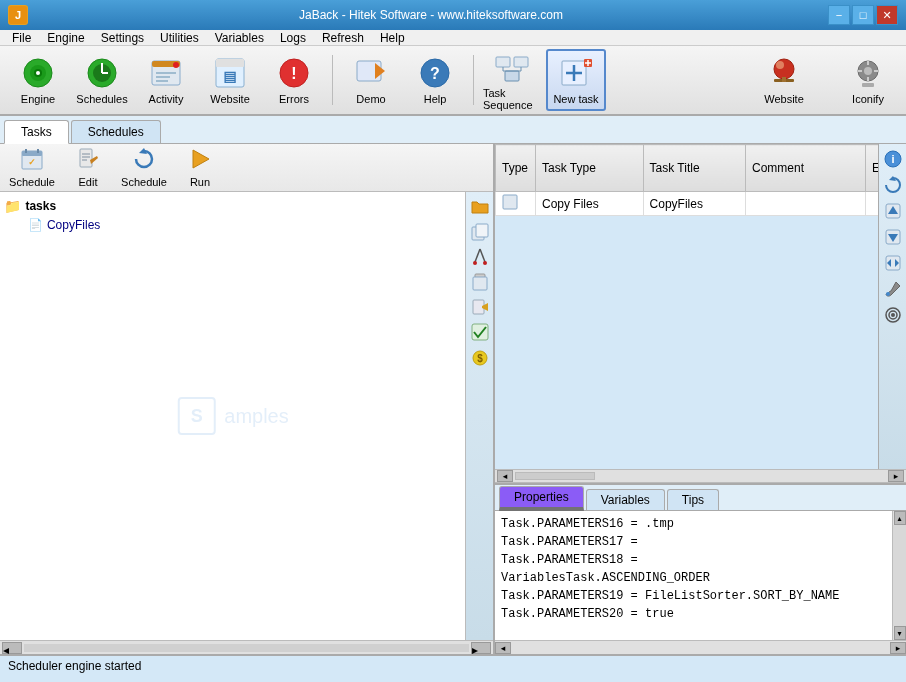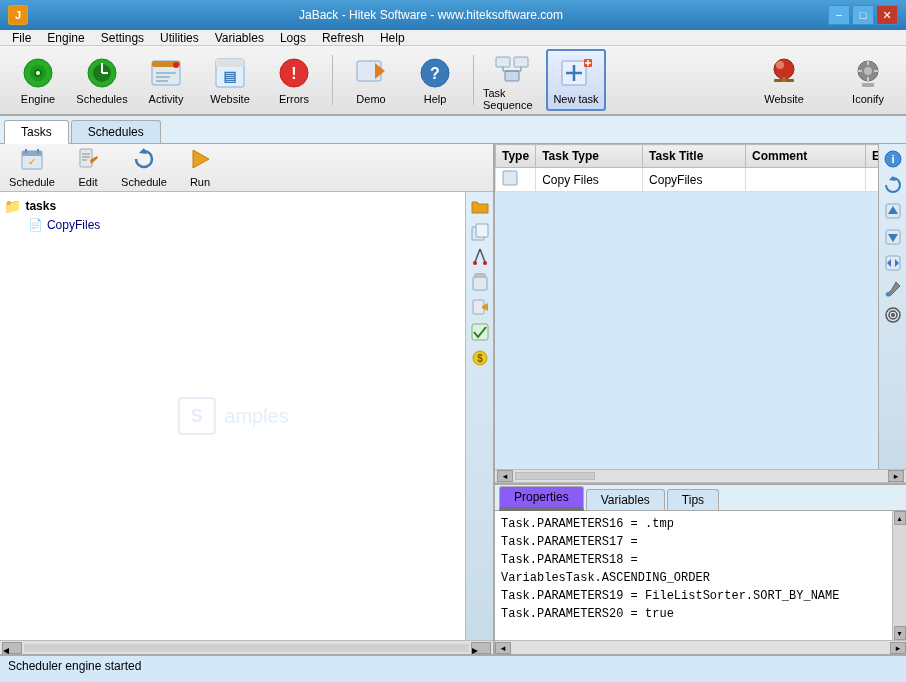--- a/index.html
+++ b/index.html
@@ -188,22 +188,22 @@
       position: relative;
     }
     #task-table {
       width: 100%;
       border-collapse: collapse;
       font-size: 12px;
     }
     #task-table th {
       background: linear-gradient(to bottom, #f0f0f0, #ddd);
       border: 1px solid #bbb;
-      padding: 4px 6px;
-      font-weight: bold;
+      padding: 16px 6px;
+      font-weight: normal;
       text-align: left;
       white-space: nowrap;
     }
     #task-table td {
       border: 1px solid #ddd;
       padding: 2px 6px;
       background: white;
     }
 
     

